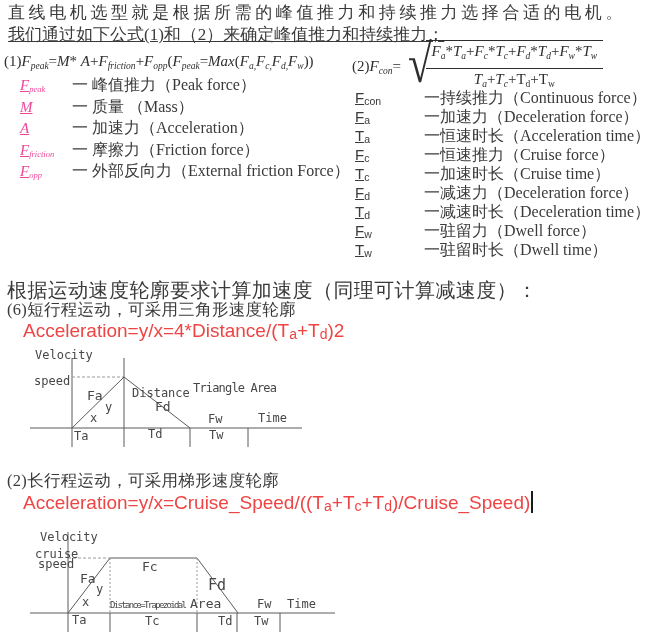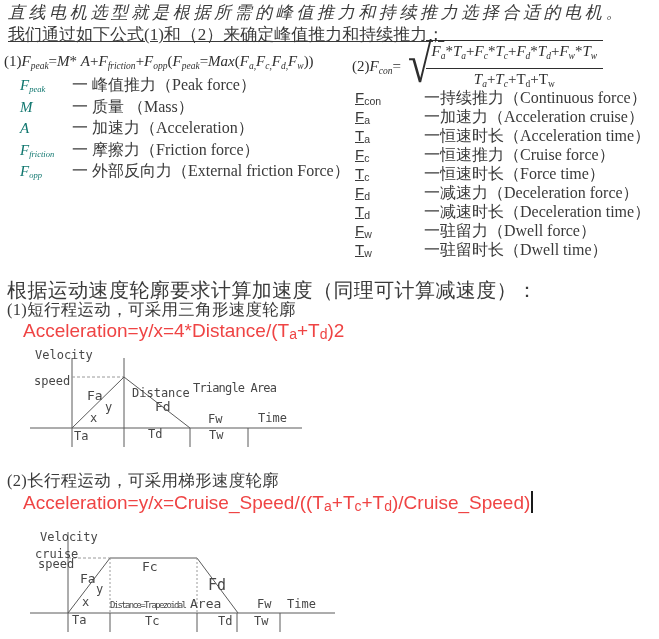--- a/index.html
+++ b/index.html
@@ -1,40 +1,40 @@
 <!DOCTYPE html>
 <html><head>
 <meta charset="utf-8">
 <style>
   html,body{margin:0;padding:0;background:#fff;}
   #page{position:relative;width:659px;height:639px;background:#ffffff;overflow:hidden;
         font-family:"Liberation Serif","DejaVu Serif",serif;color:#3a3a3a;}
   .abs{position:absolute;white-space:nowrap;}
   .cn{font-family:"Liberation Serif","DejaVu Serif",serif;color:#3a3a3a;}
-  .intro1{left:8px;top:3px;font-size:17px;letter-spacing:3.6px;line-height:20px;font-style:italic;}
+  .intro1{left:8px;top:3px;font-size:17px;letter-spacing:3.6px;line-height:20px;}
   .intro2{left:8px;top:25px;font-size:17px;line-height:20px;text-decoration:underline;}
   .heading{left:7px;top:277px;font-size:20px;letter-spacing:.4px;}
   .case-title{font-size:16.5px;letter-spacing:.3px;}
   .formula{font-family:"Liberation Serif","DejaVu Serif",serif;color:#2e2e2e;font-size:15px;}
   .tk-i{font-style:italic;}
   .formula .tk-sub{font-size:9.5px;vertical-align:-3px;letter-spacing:0;}
   .f1{left:4px;top:53px;}
   .f2{left:352px;top:40px;display:flex;align-items:center;}
   .f2 .head{display:inline-block;margin-right:1px;}
   .sqrt{display:inline-flex;align-items:stretch;}
   .radical{font-size:54px;line-height:48px;display:inline-block;margin-right:-6px;color:#2e2e2e;
            transform:scaleX(.8);transform-origin:right center;}
   .frac{display:inline-flex;flex-direction:column;text-align:center;border-top:1.6px solid #2e2e2e;}
   .frac .num{border-bottom:1.2px solid #2e2e2e;padding:1px 6px 2px 6px;line-height:19px;}
   .frac .den{padding-top:1px;line-height:19px;}
   .defs{display:flex;flex-direction:column;}
   .defrow{display:flex;align-items:baseline;}
   .defs-left{left:20px;top:75px;}
   .defs-left .defrow{height:21.6px;}
-  .defs-left .sym{width:52px;font-size:15px;font-style:italic;color:#0f766e;flex:none;}
+  .defs-left .sym{width:52px;font-size:15px;font-style:italic;color:#ec4899;flex:none;text-decoration:underline;}
   .defs-left .sym .s{font-size:8.5px;font-style:italic;vertical-align:-2px;}
   .defs-right{left:355px;top:88px;}
   .defs-right .defrow{height:19.05px;}
   .defs-right .sym{width:69px;font-size:15px;font-family:"Liberation Sans",sans-serif;color:#3a3a3a;flex:none;text-decoration:underline;}
   .defs-right .sym .s{font-size:10.5px;vertical-align:-2px;}
   .desc{font-size:16px;color:#3a3a3a;}
   .accel{font-family:"Liberation Sans",sans-serif;font-size:19px;color:#ef4444;letter-spacing:0;margin-left:16px;}
   .accel .tk-sub{font-size:14px;vertical-align:-2px;}
   .caret{display:inline-block;width:2px;height:22px;background:#1a1a1a;vertical-align:-4px;margin-left:1px;}
   svg text{font-family:"DejaVu Sans Mono","Liberation Mono",monospace;fill:#474747;}
@@ -86,54 +86,54 @@
     </div>
   </div>
 
   <div class="abs defs defs-right">
     <div class="defrow">
       <span class="sym"><span>F</span><span class="s">con</span></span>
       <span class="desc cn">一持续推力（Continuous force）</span>
     </div>
     <div class="defrow">
       <span class="sym"><span>F</span><span class="s">a</span></span>
-      <span class="desc cn">一加速力（Acceleration cruise）</span>
+      <span class="desc cn">一加速力（Deceleration force）</span>
     </div>
     <div class="defrow">
       <span class="sym"><span>T</span><span class="s">a</span></span>
       <span class="desc cn">一恒速时长（Acceleration time）</span>
     </div>
     <div class="defrow">
       <span class="sym"><span>F</span><span class="s">c</span></span>
       <span class="desc cn">一恒速推力（Cruise force）</span>
     </div>
     <div class="defrow">
       <span class="sym"><span>T</span><span class="s">c</span></span>
-      <span class="desc cn">一恒速时长（Force time）</span>
+      <span class="desc cn">一加速时长（Cruise time）</span>
     </div>
     <div class="defrow">
       <span class="sym"><span>F</span><span class="s">d</span></span>
       <span class="desc cn">一减速力（Deceleration force）</span>
     </div>
     <div class="defrow">
       <span class="sym"><span>T</span><span class="s">d</span></span>
       <span class="desc cn">一减速时长（Deceleration time）</span>
     </div>
     <div class="defrow">
       <span class="sym"><span>F</span><span class="s">w</span></span>
       <span class="desc cn">一驻留力（Dwell force）</span>
     </div>
     <div class="defrow">
       <span class="sym"><span>T</span><span class="s">w</span></span>
       <span class="desc cn">一驻留时长（Dwell time）</span>
     </div>
   </div>
 
   <div class="abs cn heading">根据运动速度轮廓要求计算加速度（同理可计算减速度）：</div>
-  <div class="abs cn case-title" style="left:7px;top:299px;">(1)短行程运动，可采用三角形速度轮廓</div>
+  <div class="abs cn case-title" style="left:7px;top:299px;">(6)短行程运动，可采用三角形速度轮廓</div>
   <div class="abs accel" style="left:7px;top:320px;"><span>Acceleration=y/x=4*Distance/(T</span><span class="tk-sub">a</span><span>+T</span><span class="tk-sub">d</span><span>)2</span></div>
 
   <svg class="abs" style="left:25px;top:348px;" width="290" height="105" viewBox="0 0 290 105">
     <path class="ln" d="M47 10 V99"></path>
     <path class="ln" d="M5 80 H277"></path>
     <path class="dash" d="M47 29 H99"></path>
     <path class="ln" d="M47 80 L99 29"></path>
     <path class="ln" d="M99 29 L165 80"></path>
     <path class="ln" d="M99 10 V99"></path>
     <path class="ln" d="M165 80 V99"></path>

